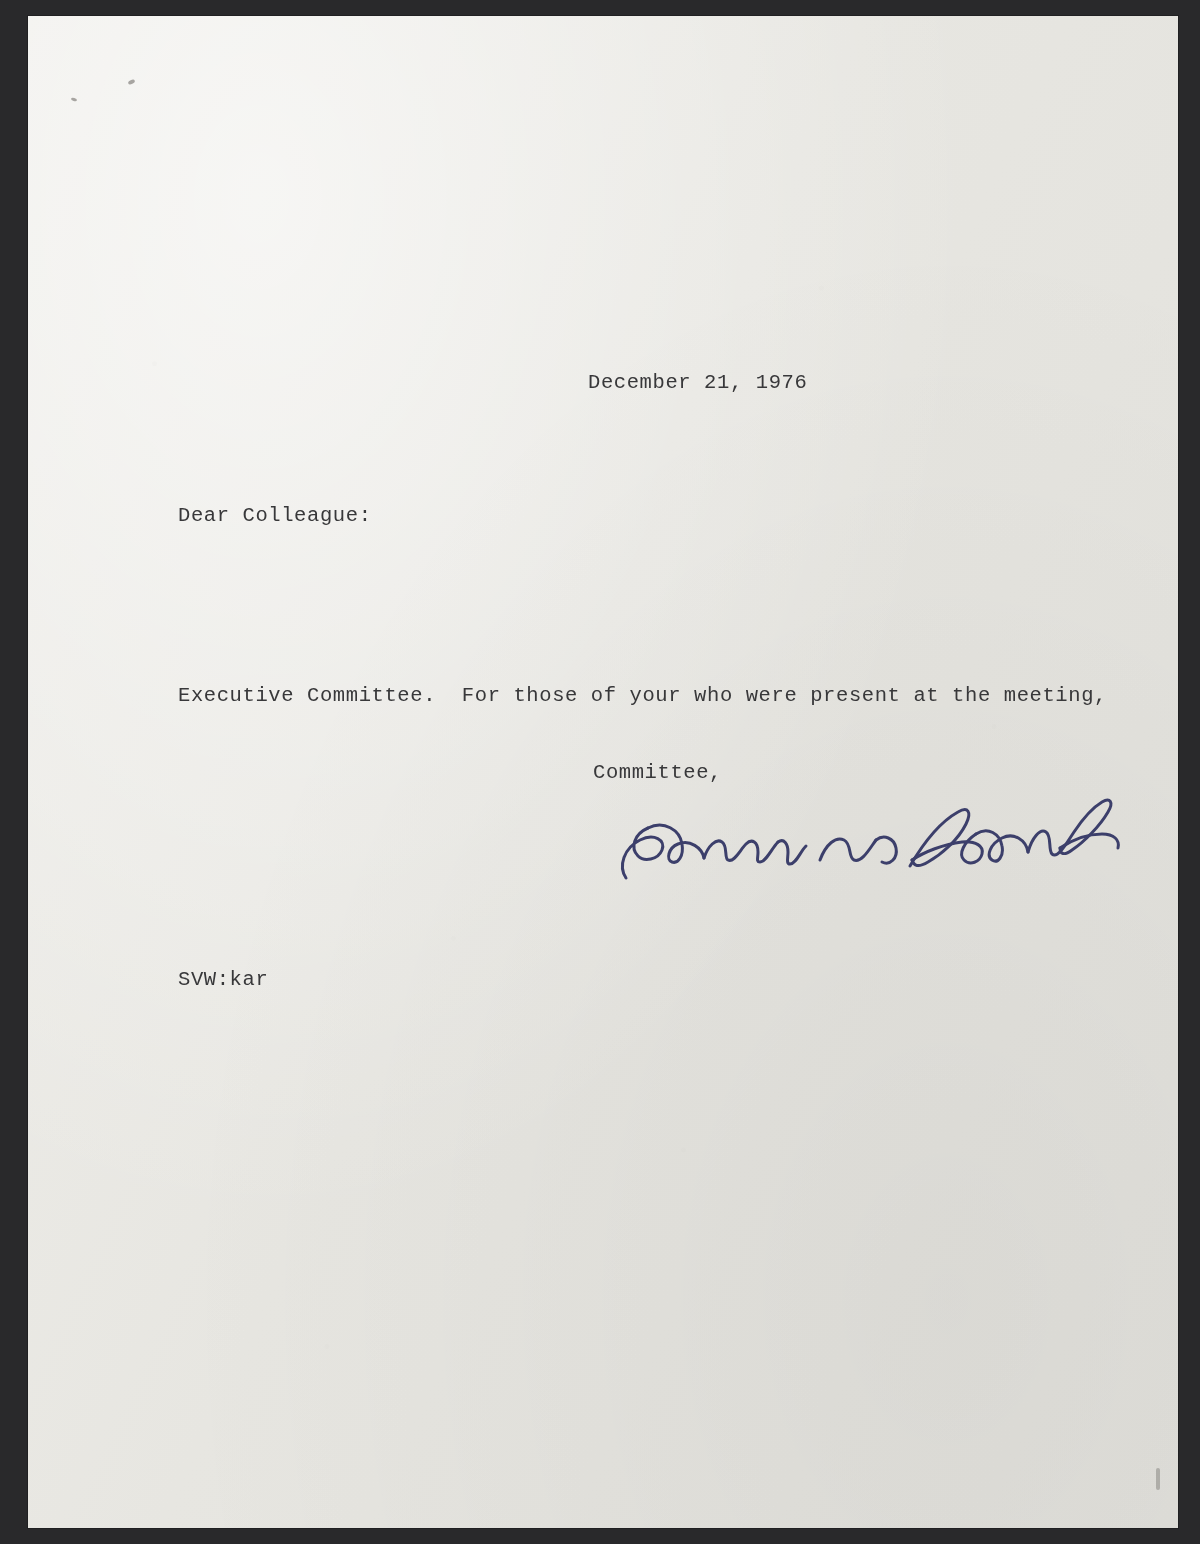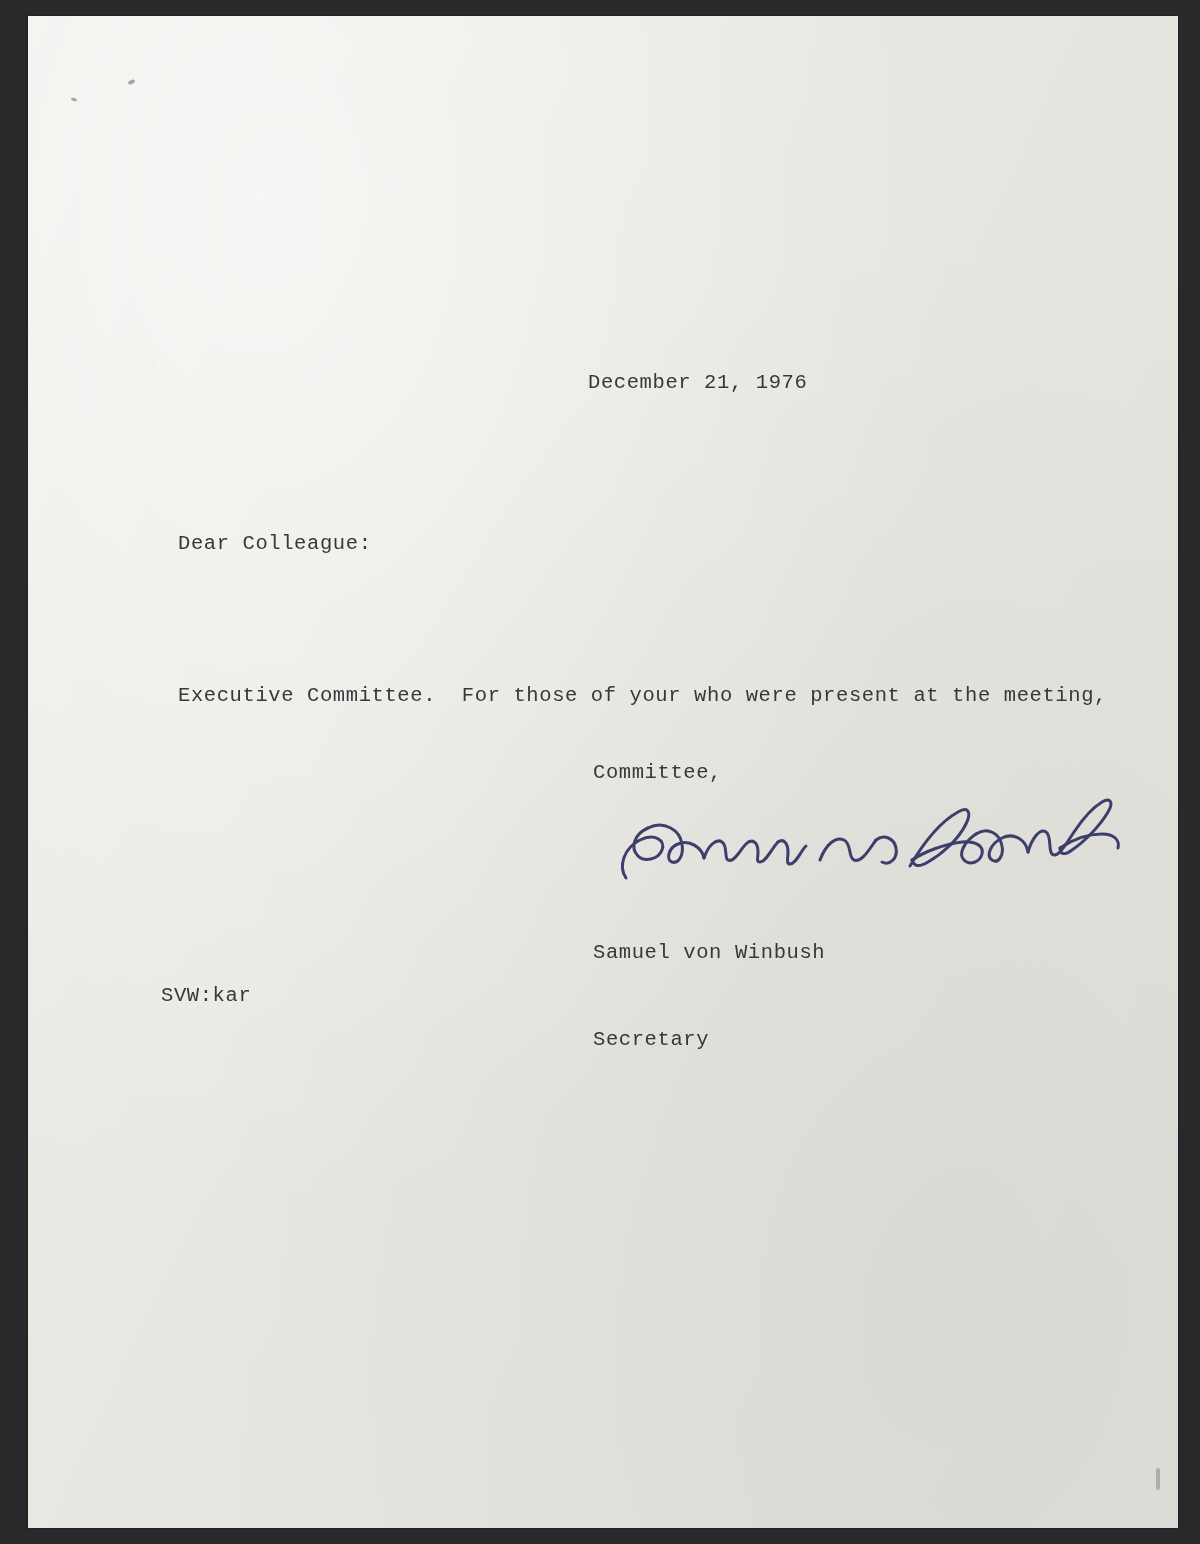--- a/index.html
+++ b/index.html
@@ -71,31 +71,32 @@
     border-radius: 2px;
   }
 
   .typed {
     position: absolute;
     color: #38383a;
     font-family: "Liberation Mono", monospace;
     font-size: 20.5px;
     letter-spacing: 0.6px;
     white-space: pre;
+    text-align: right;
   }
 
   .date-line   { left: 560px; top: 355px; }
-  .salutation  { left: 150px; top: 516px; }
+  .salutation  { left: 150px; top: 488px; }
 
   .body-block  { left: 150px; top: 562px; line-height: 47px; }
   .body-block div { white-space: pre; }
 
   .closing     { left: 565px; top: 745px; }
   .sig-name    { left: 565px; top: 864px; line-height: 29px; }
-  .initials    { left: 133px; top: 952px; margin-top: 16px; }
+  .initials    { left: 150px; top: 952px; }
 
   .signature {
     position: absolute;
     left: 540px;
     top: 770px;
     width: 600px;
     height: 110px;
     pointer-events: none;
   }
 </style>
@@ -130,20 +131,16 @@
       <path d="M252 74 C258 58 268 50 276 54 C284 58 280 72 286 74 C294 77 302 62 308 54"></path>
       <path d="M308 54 C316 48 326 52 328 62 C330 72 322 80 314 76"></path>
       <path d="M342 80 C356 56 372 36 390 26 C400 20 404 26 398 38 C390 54 374 68 360 76 C350 82 346 80 344 74"></path>
       <path d="M344 74 C356 66 376 58 394 56 C408 55 416 60 414 68 C412 76 402 80 396 74 C390 68 396 56 408 48"></path>
       <path d="M408 48 C420 40 432 48 434 60 C436 70 430 78 424 74 C418 70 422 58 434 52 C446 46 458 54 460 66"></path>
       <path d="M460 66 C464 52 472 42 478 46 C484 50 480 64 484 68 C490 73 498 58 506 46 C514 34 524 22 534 16 C542 11 546 16 540 26 C532 40 516 56 504 64 C496 70 492 68 492 62"></path>
       <path d="M492 62 C504 54 520 48 534 48 C546 48 552 54 550 62"></path>
     </g>
   </svg>
 
-  <div class="typed sig-name">
-    <div>Samuel von Winbush</div>
-    <div>Secretary</div>
-  </div>
 
   <div class="typed initials">SVW:kar</div>
 
 </div>
 
 </body></html>

